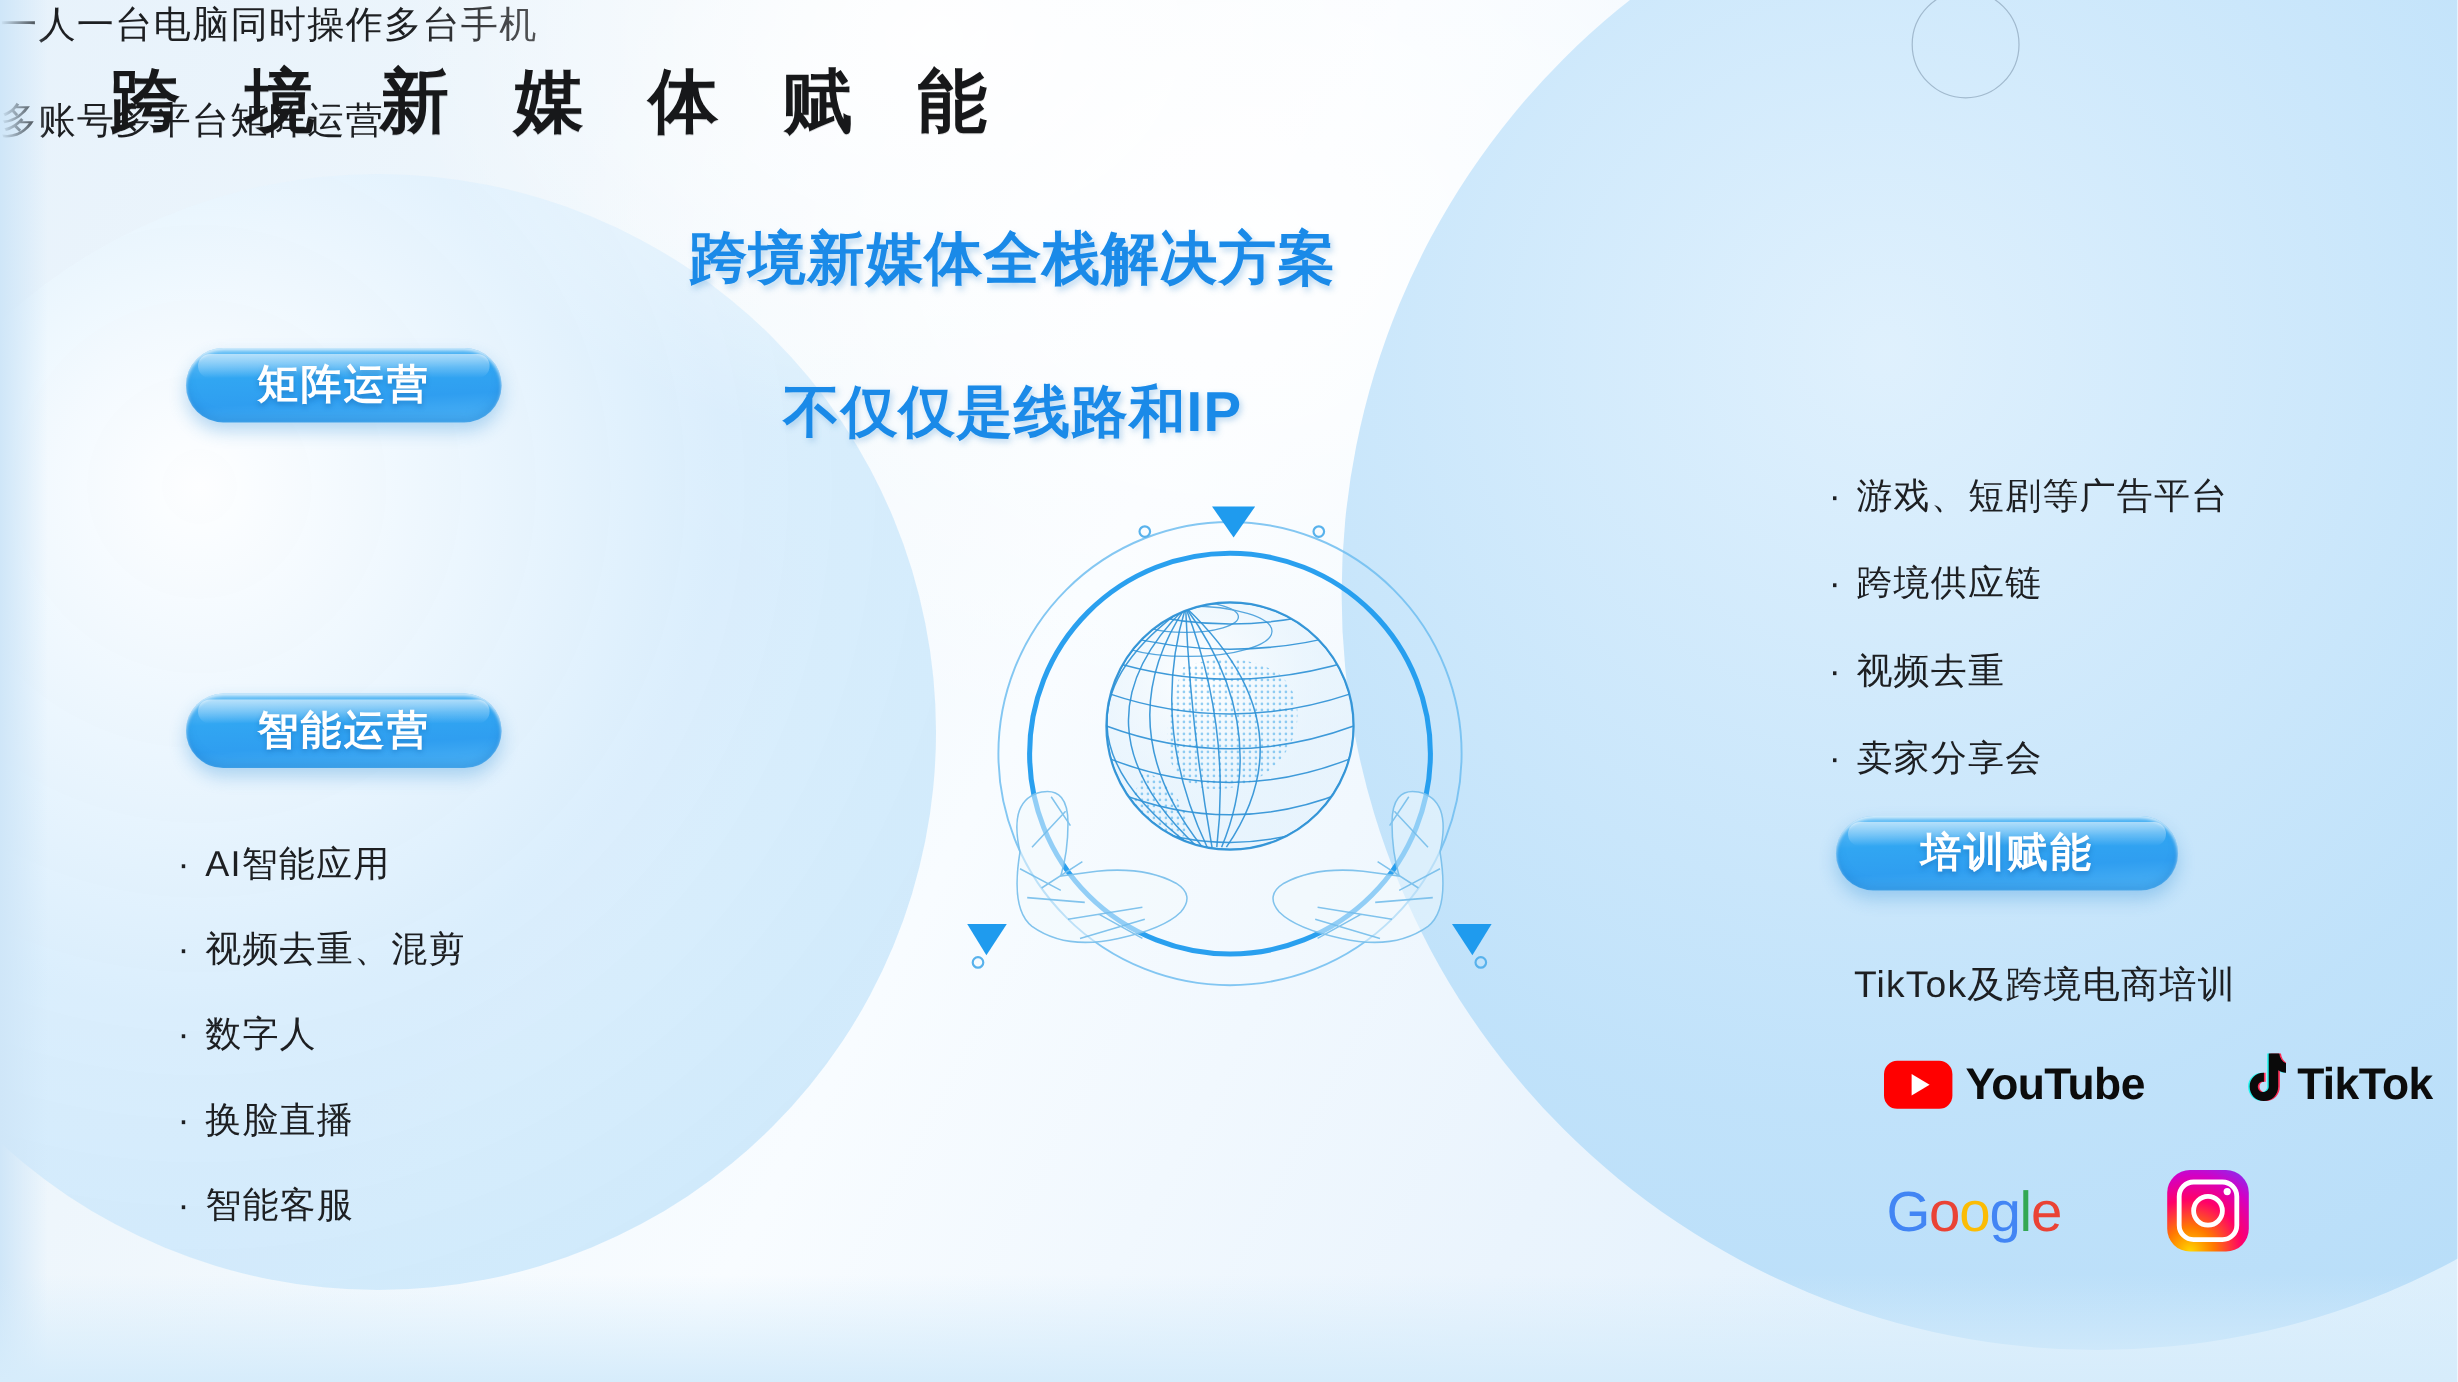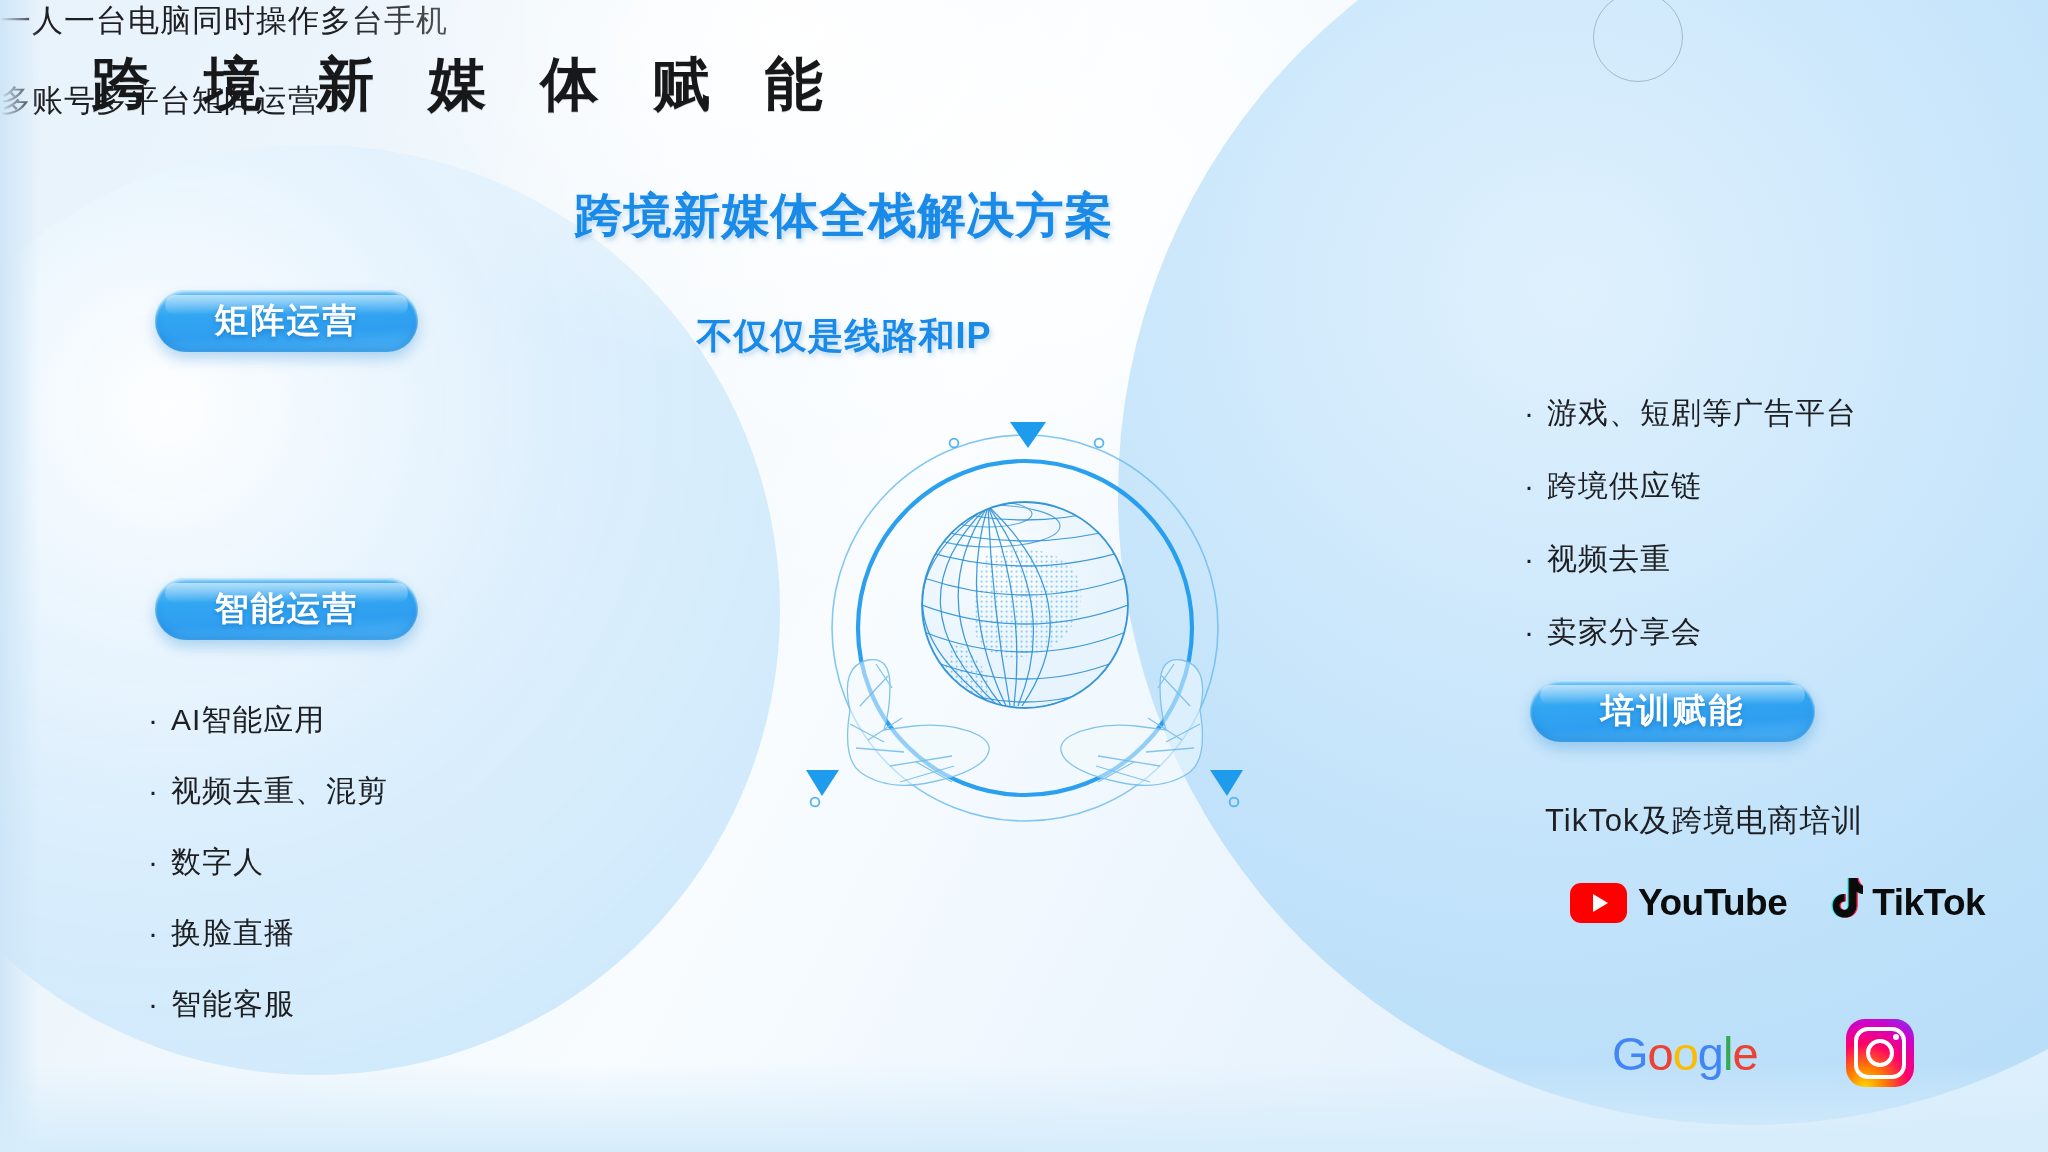--- a/index.html
+++ b/index.html
@@ -51,21 +51,21 @@
     text-shadow:0 1px 0 rgba(0,0,0,.15);
   }
 
   
   .center-head{
     position:absolute;left:0;width:1688px;text-align:center;
     color:#1a8ae8;font-weight:900;
     text-shadow:2px 3px 5px rgba(110,170,220,.45);
   }
   #headline-1{top:184px;font-size:48px;letter-spacing:1px;}
-  #headline-2{top:312px;font-size:36px;letter-spacing:1px;}
+  #headline-2{top:312px;font-size:47px;letter-spacing:1px;}
 
   
   .pill{
     position:absolute;display:flex;align-items:center;justify-content:center;
     height:62px;border-radius:34px;
     background:linear-gradient(177deg,#6fc4f7 0%,#31a6f2 36%,#2f9ef0 66%,#4fb3f5 100%);
     box-shadow:0 7px 14px rgba(40,140,215,.32), inset 0 2px 3px rgba(255,255,255,.75), inset 0 -4px 7px rgba(30,120,200,.35);
     color:#ffffff;font-size:34px;font-weight:800;letter-spacing:2px;
     text-shadow:0 2px 4px rgba(20,100,170,.45);
   }
@@ -96,22 +96,22 @@
   #resource-list{left:1524px;top:393px;}
   #resource-list .bullet-item{margin-bottom:32px;}
   #training-text{left:1545px;top:800px;}
 
   
   #globe-wrap{position:absolute;left:790px;top:410px;width:470px;height:440px;}
   #globe-wrap svg{display:block;}
 
   
   .logo-row{position:absolute;display:flex;align-items:center;}
-  #logo-row-1{left:1570px;top:876px;gap:32px;}
-  #logo-row-2{left:1612px;top:975px;gap:88px;margin-top:44px;}
+  #logo-row-1{left:1570px;top:876px;gap:74px;}
+  #logo-row-2{left:1572px;top:975px;gap:88px;}
 
   .yt-logo{display:flex;align-items:center;gap:11px;}
   .yt-badge{
     width:57px;height:40px;border-radius:11px;background:#ff0000;
     display:flex;align-items:center;justify-content:center;
   }
   .yt-play{
     width:0;height:0;border-left:15px solid #ffffff;
     border-top:9px solid transparent;border-bottom:9px solid transparent;margin-left:4px;
   }

